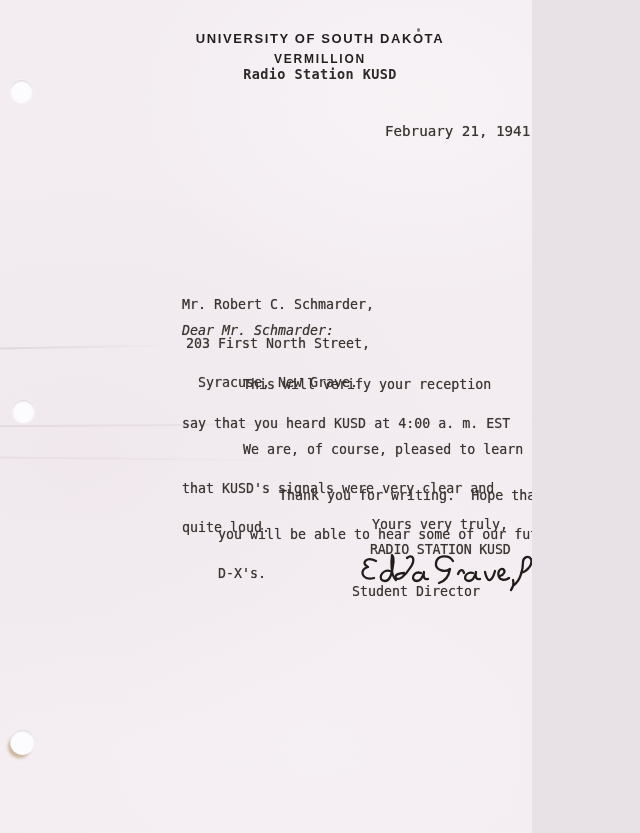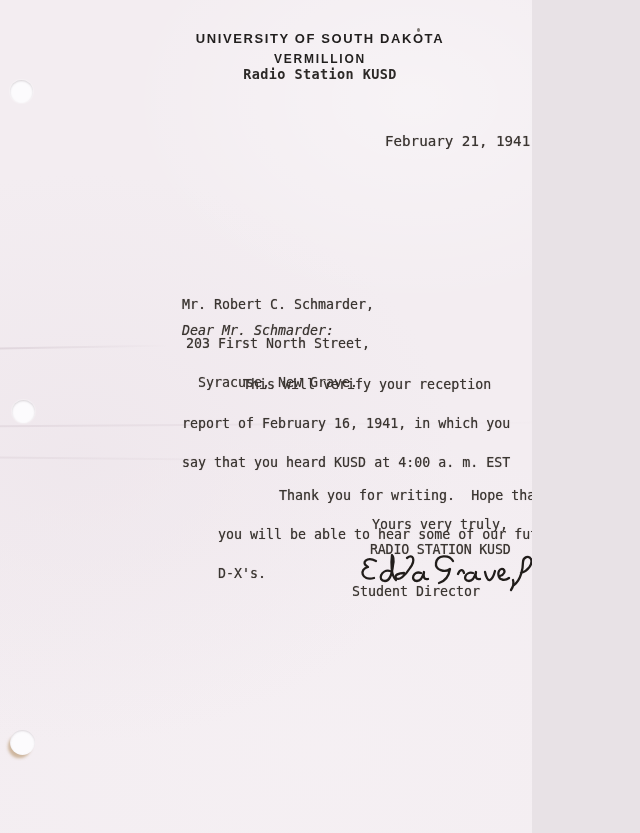--- a/index.html
+++ b/index.html
@@ -58,21 +58,21 @@
     position: absolute;
     font-family: "DejaVu Sans Mono", monospace;
     font-size: 13.3px; line-height: 13px;
     color: #3a3531;
     text-shadow: 0 0 0.7px rgba(58,50,44,0.65);
     white-space: pre;
   }
   .tw div { height: 13px; }
   .indent { padding-left: 61px; }
 
-  .date-line { left: 385px; top: 135px; font-size: 14.2px; text-align: center; }
+  .date-line { left: 385px; top: 125px; font-size: 14.2px; text-align: center; }
   .address { left: 182px; top: 272px; text-align: center; }
   .salutation { left: 182px; top: 324px; font-style: italic; }
   .para-1 { left: 182px; top: 352px; }
   .para-2 { left: 182px; top: 417px; }
   .para-3 { left: 182px; top: 463px; margin-left: 36px; }
   .closing { left: 372px; top: 518px; }
   .org-line { left: 370px; top: 543px; letter-spacing: -0.2px; }
   .signer-title { left: 352px; top: 585px; }
 
   .signature { position: absolute; left: 358px; top: 548px; width: 198px; height: 46px; }
@@ -107,24 +107,28 @@
   <div class="tw address">
     <div>Mr. Robert C. Schmarder,</div>
     <div>203 First North Street,</div>
     <div>Syracuse, New Grave.</div>
   </div>
 
   <div class="tw salutation">Dear Mr. Schmarder:</div>
 
   <div class="tw para-1">
     <div class="indent">This will verify your reception</div>
-    <div>report of February 16, 1941, in which you</div>
     <div>say that you heard KUSD at 4:00 a. m. EST</div>
   </div>
 
+  <div class="tw para-2">
+    <div class="indent">We are, of course, pleased to learn</div>
+    <div>that KUSD's signals were very clear and</div>
+    <div>quite loud.</div>
+  </div>
 
   <div class="tw para-3">
     <div class="indent">Thank you for writing.  Hope that</div>
     <div>you will be able to hear some of our future</div>
     <div>D-X's.</div>
   </div>
 
   <div class="tw closing">Yours very truly,</div>
   <div class="tw org-line">RADIO STATION KUSD</div>
 

